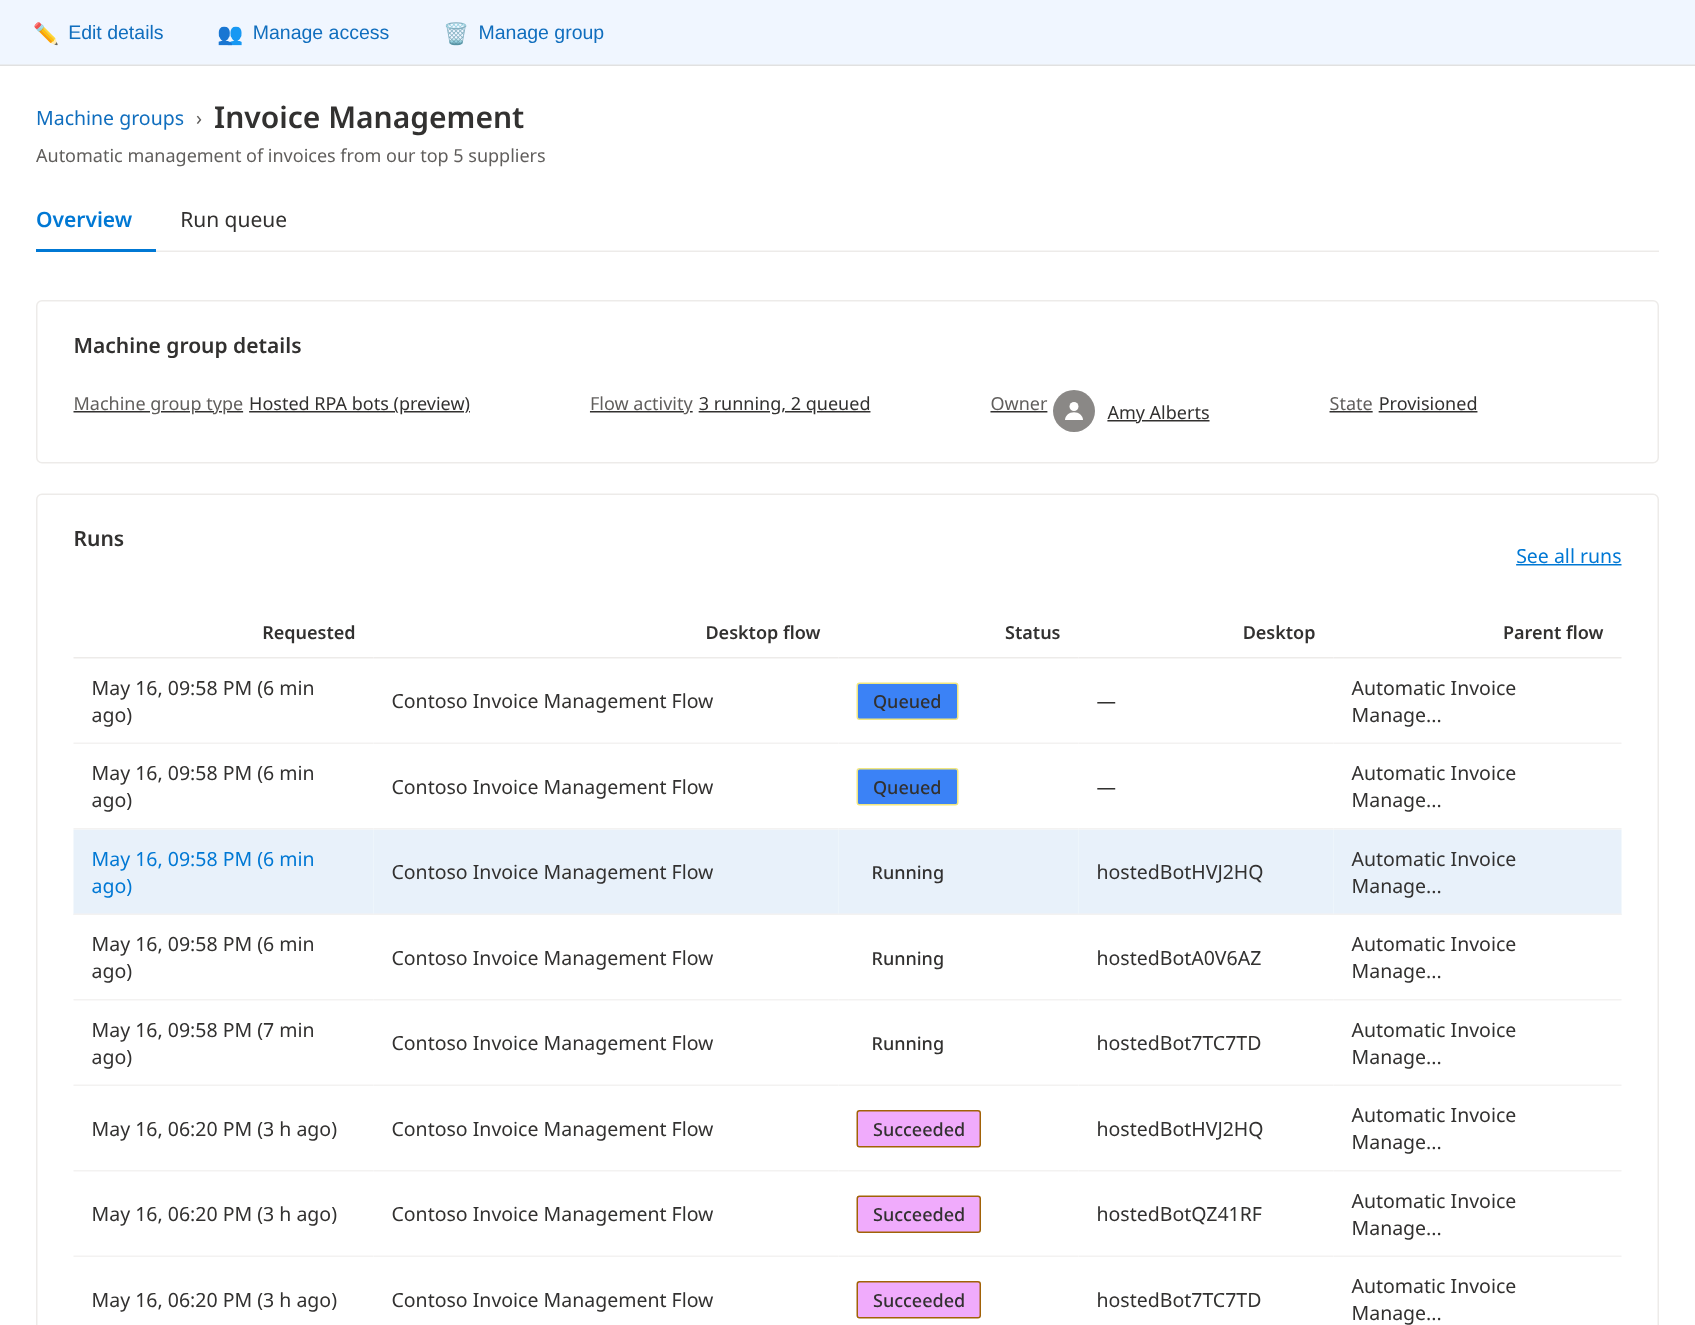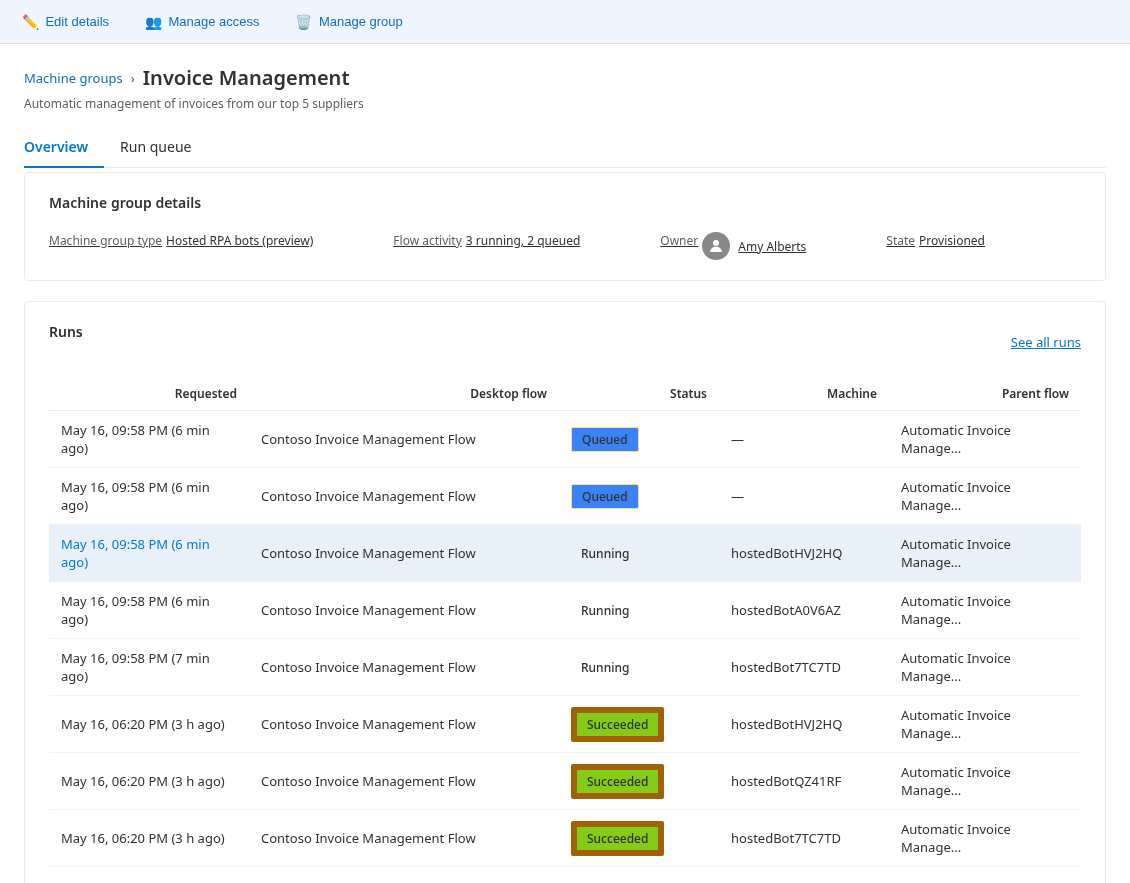--- a/index.html
+++ b/index.html
@@ -69,21 +69,21 @@
     .page-subtitle {
       color: #605e5c;
       font-size: 12px;
       margin-bottom: 16px;
     }
 
     
     .tabs {
       display: flex;
       border-bottom: 1px solid #edebe9;
-      margin-bottom: 4px;
+      margin-bottom: 32px;
     }
     .tab {
       padding: 8px 16px 10px 0;
       margin-right: 16px;
       cursor: pointer;
       font-size: 14px;
       color: #323130;
       border-bottom: 2px solid transparent;
       position: relative;
       top: 1px;
@@ -197,23 +197,23 @@
     }
     .status-queued {
       background: #3b82f6;
       color: #323130;
       border: 1px solid #f0e680;
     }
     .status-running {
       color: #323130;
     }
     .status-succeeded {
-      background: #84cc16;
-      color: #323130;
-      border: 6px solid #a16207;
+      background: #f0abfc;
+      color: #323130;
+      border: 1px solid #a16207;
     }
 
     .col-requested { width: 200px; }
     .col-desktop { width: 310px; }
     .col-status { width: 160px; }
     .col-machine { width: 170px; }
     .col-parent { width: auto; }
   </style>
 </head>
 <body>
@@ -282,21 +282,21 @@
       <span class="card-title">Runs</span>
       <a class="see-all-link">See all runs</a>
     </div>
 
     <table class="runs-table">
       <thead>
         <tr>
           <th class="col-requested">Requested</th>
           <th class="col-desktop">Desktop flow</th>
           <th class="col-status">Status</th>
-          <th class="col-machine">Machine</th>
+          <th class="col-machine">Desktop</th>
           <th class="col-parent">Parent flow</th>
         </tr>
       </thead>
       <tbody id="runs-tbody">
       <tr>
             <td>May 16, 09:58 PM (6 min ago)</td>
             <td>Contoso Invoice Management Flow</td>
             <td><span class="status-badge status-queued">Queued</span></td>
             <td>—</td>
             <td>Automatic Invoice Manage...</td>

